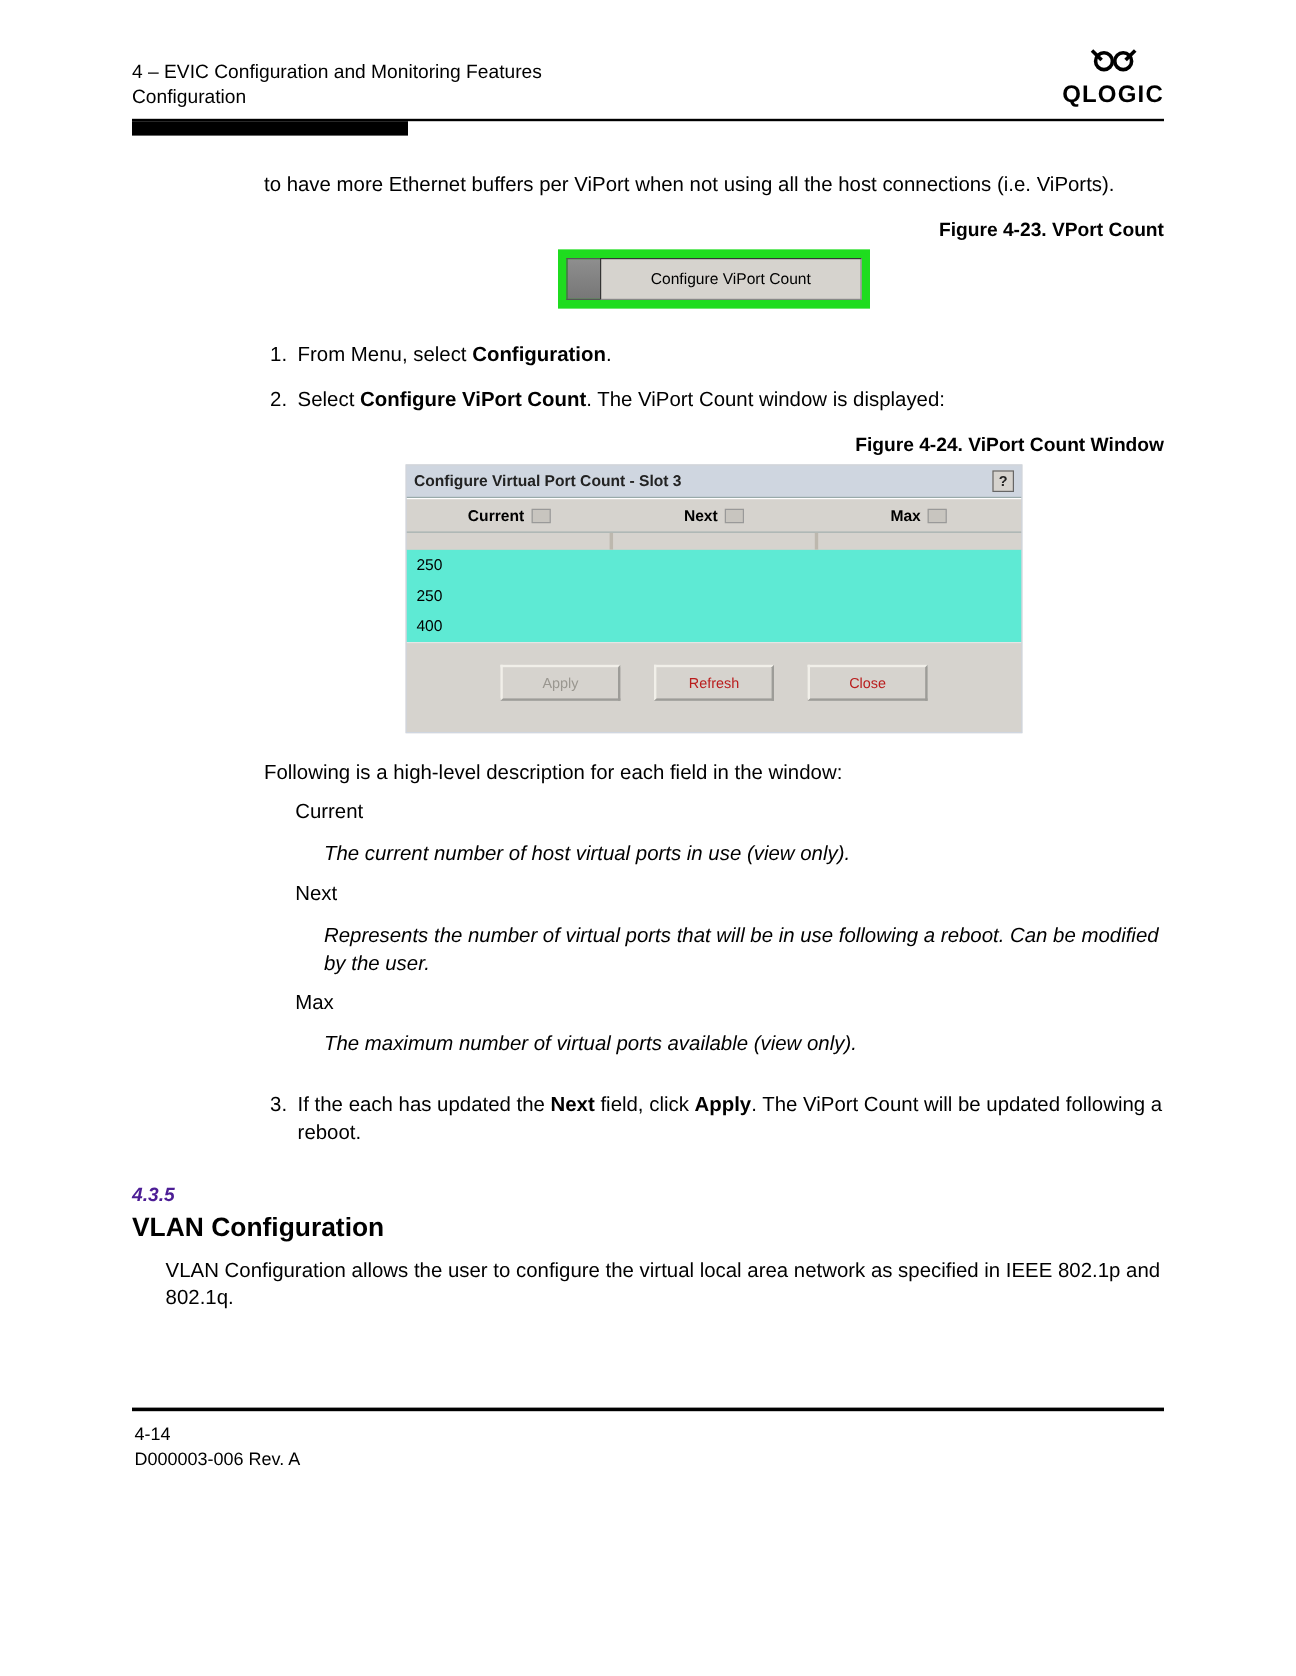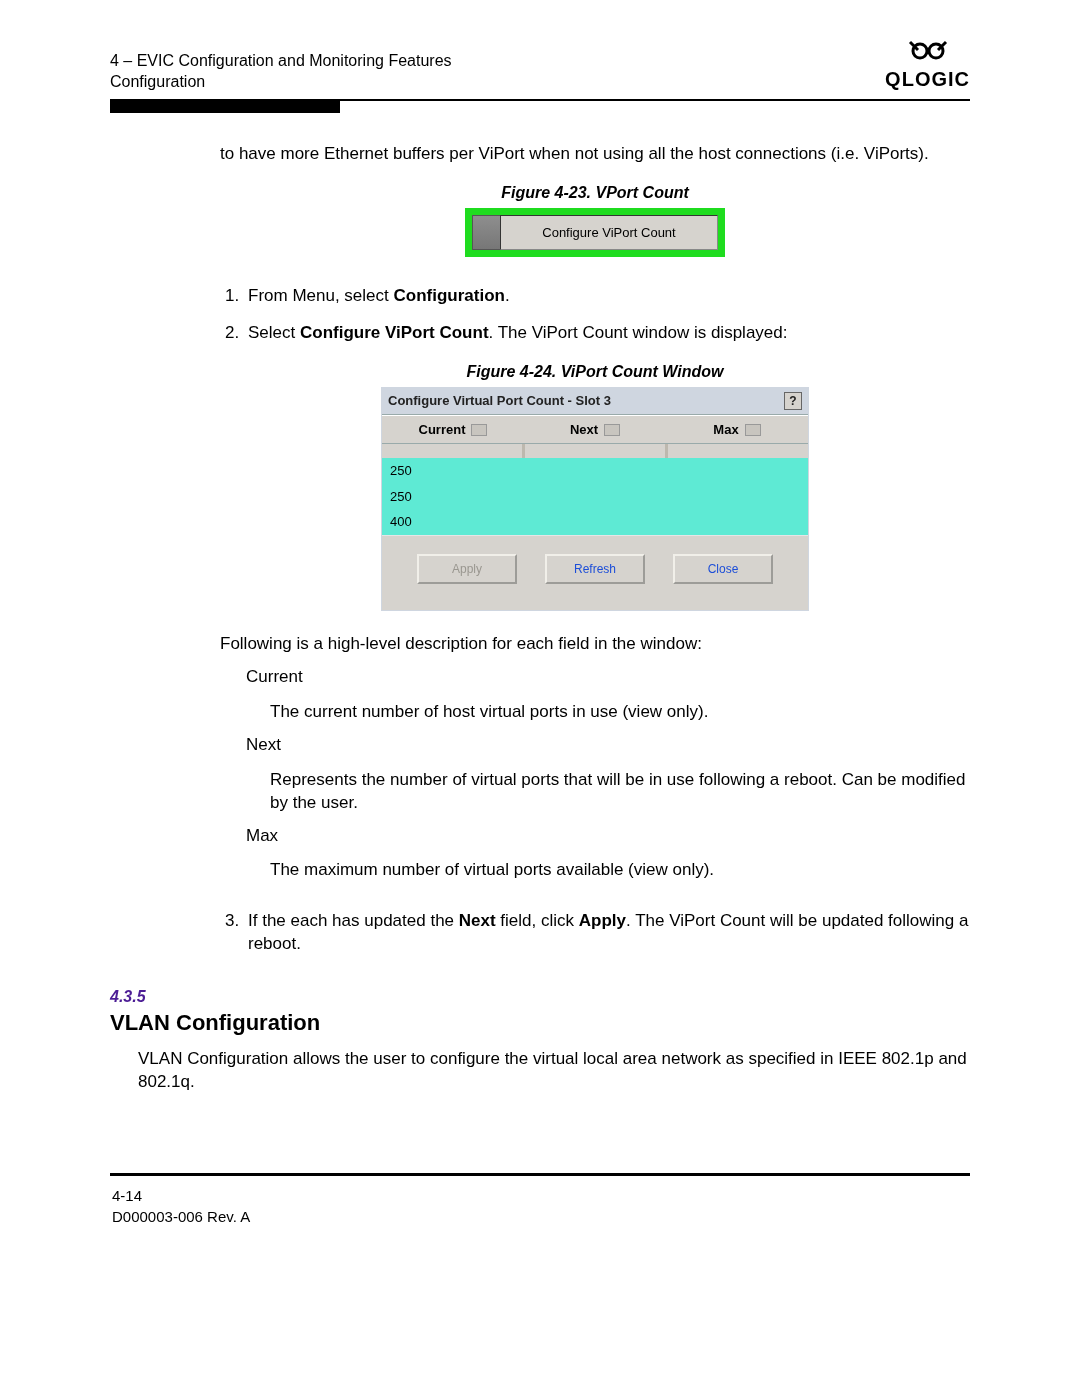--- a/index.html
+++ b/index.html
@@ -21,42 +21,42 @@
     align-items: flex-end;
     margin-bottom: 6px;
   }
   .header-text { font-size: 16px; }
   .logo-box { text-align: center; }
   .logo-glyph { font-size: 26px; line-height: 1; }
   .logo-text { font-size: 20px; letter-spacing: 1px; font-weight: bold; }
   .hdr-rule { border: none; border-top: 2px solid #000; }
   .black-tab { width: 230px; height: 12px; background: #000; }
   .body-col { margin-left: 110px; margin-right: 0; margin-top: 30px; }
-  .fig-caption { text-align: center; font-style: italic; font-weight: bold; font-size: 16px; margin: 16px 0 4px; }
+  .fig-caption { text-align: right; font-weight: bold; font-size: 16px; margin: 16px 0 4px; }
   
   .fig23-wrap {
     width: 260px; margin: 0 auto; border: 3px solid #1fdc1f; padding: 4px;
     display: flex; align-items: stretch; background: #1fdc1f;
   }
   .fig23-left {
     width: 28px; background: linear-gradient(#8e8e8e, #777);
     border: 1px solid #555; border-right: 0;
   }
   .fig23-body {
     flex: 1; background: #d6d3ce; border: 1px inset #888;
     font-family: "Segoe UI", Tahoma, sans-serif; font-size: 13px;
     padding: 8px 0; text-align: center; color: #000;
   }
   
   .steps { margin-top: 28px; padding-left: 24px; }
   .steps li { margin: 8px 0 14px; padding-left: 4px; }
   .bold { font-weight: bold; }
   
   .fig24 {
-    width: 428px; margin: 0 auto; border: 1px solid #cfd6e0;
+    width: 514px; margin: 0 auto; border: 1px solid #cfd6e0;
     font-family: Tahoma, "Segoe UI", sans-serif; font-size: 13px;
     background: #d6d3ce;
   }
   .fig24-title {
     display: flex; align-items: center; background: #cfd6e0;
     border-bottom: 1px solid #9aa;
     padding: 4px 6px; font-weight: bold; color: #222;
   }
   .fig24-title .spacer { flex: 1; }
   .help-btn {
@@ -77,28 +77,28 @@
   .fig24-thread div { flex: 1; height: 14px; background: #d6d3ce; border-right: 3px solid #bdb8ae; }
   .fig24-thread div:last-child { border-right: none; }
   .fig24-vals { background: #5eead4; flex-direction: column; }
   .fig24-vals div { flex: 1; padding: 4px 8px; font-size: 13px; }
   .fig24-btnrow {
     display: flex; justify-content: center; gap: 28px; padding: 18px 0 26px;
     background: #d6d3ce; border-top: 1px solid #e6e6e6;
   }
   .win-btn {
     width: 100px; padding: 5px 0; font-size: 12px; text-align: center;
-    background: #d6d3ce; border: 2px outset #f1efe9; color: #1d4ed8;
+    background: #d6d3ce; border: 2px outset #f1efe9; color: #b91c1c;
   }
   .win-btn.disabled { color: #9a9790; }
   
   .follow-p { margin: 22px 0 8px; }
   .field-list { margin-left: 26px; }
   .field-term { margin: 10px 0 4px; }
-  .field-desc { margin: 12px 0 6px 24px; }
+  .field-desc { margin: 12px 0 6px 24px; font-style: italic; }
   
   .sec-num { color: #4c1d95; font-weight: bold; font-style: italic; font-size: 16px; margin-top: 30px; }
   .sec-title { font-weight: bold; font-size: 22px; margin-bottom: 10px; }
   
   .footer-rule { border: none; border-top: 3px solid #000; margin-top: 80px; }
   .footer-row {
     display: flex; justify-content: space-between; font-size: 15px;
     padding: 10px 2px 0;
     flex-direction: column;
   }

